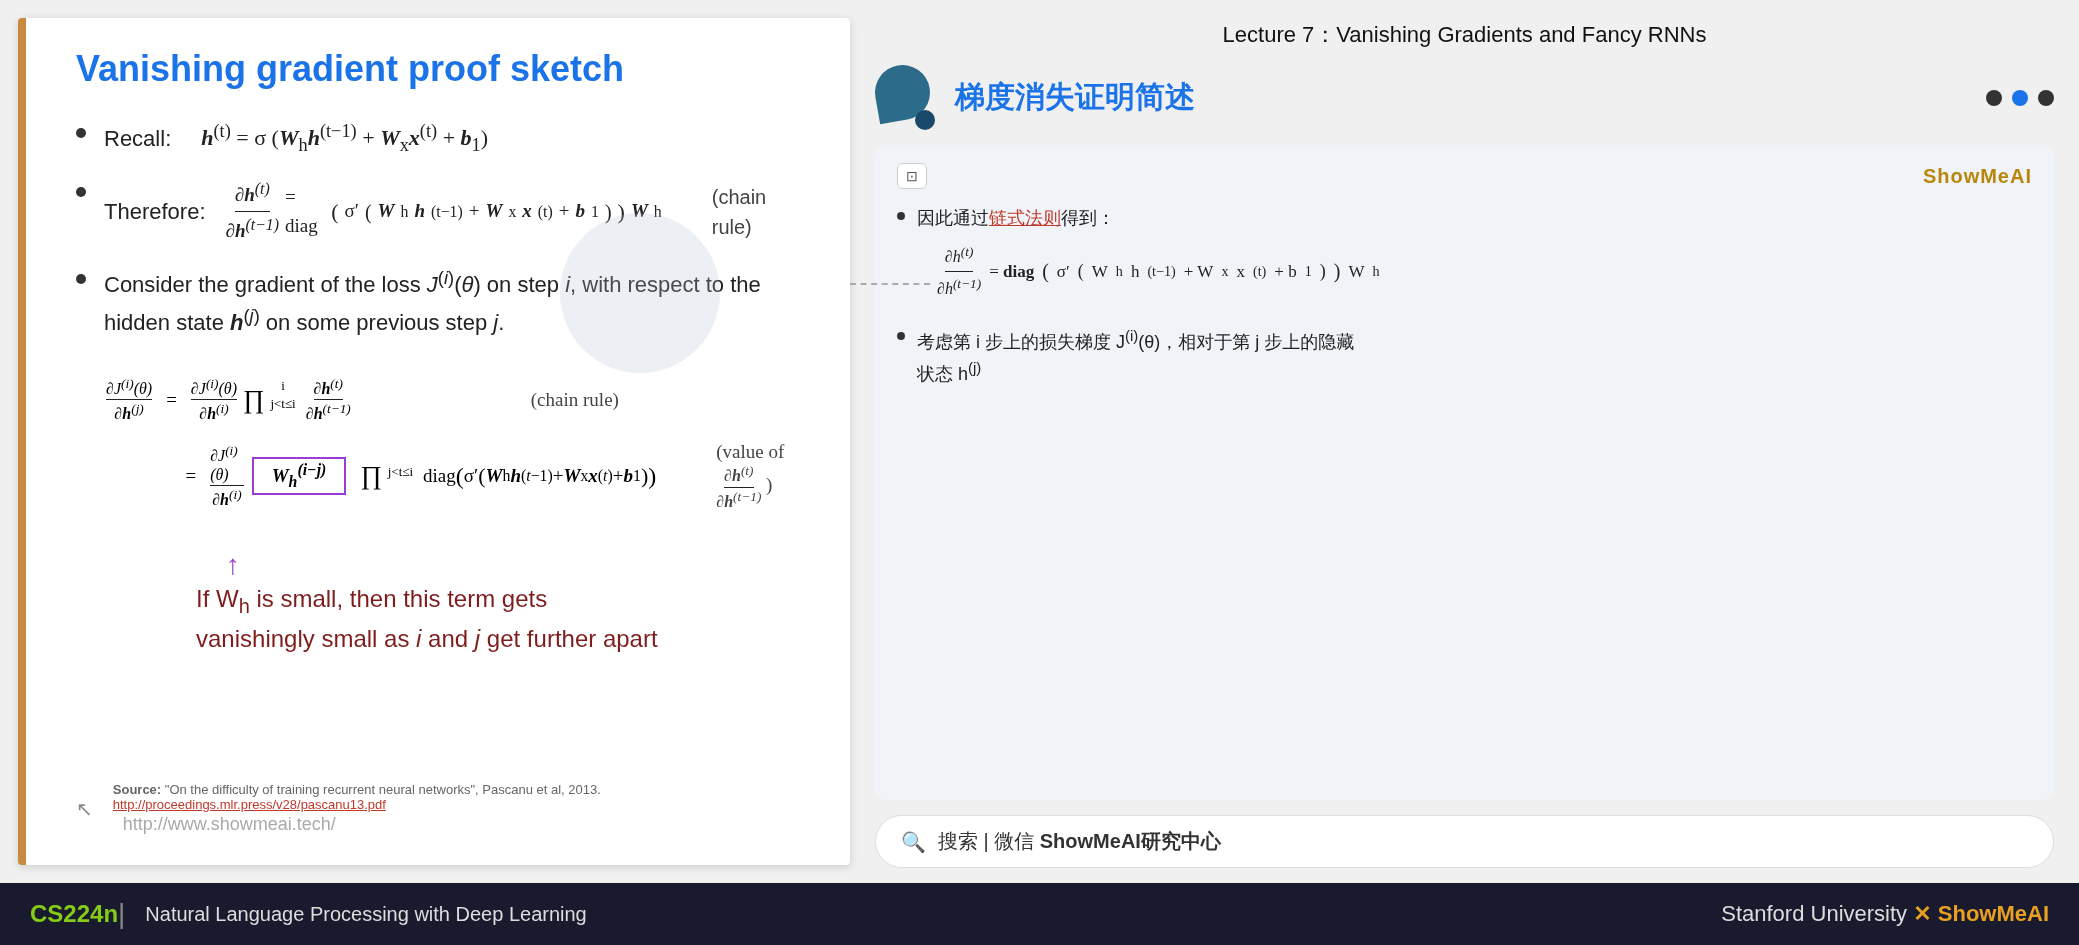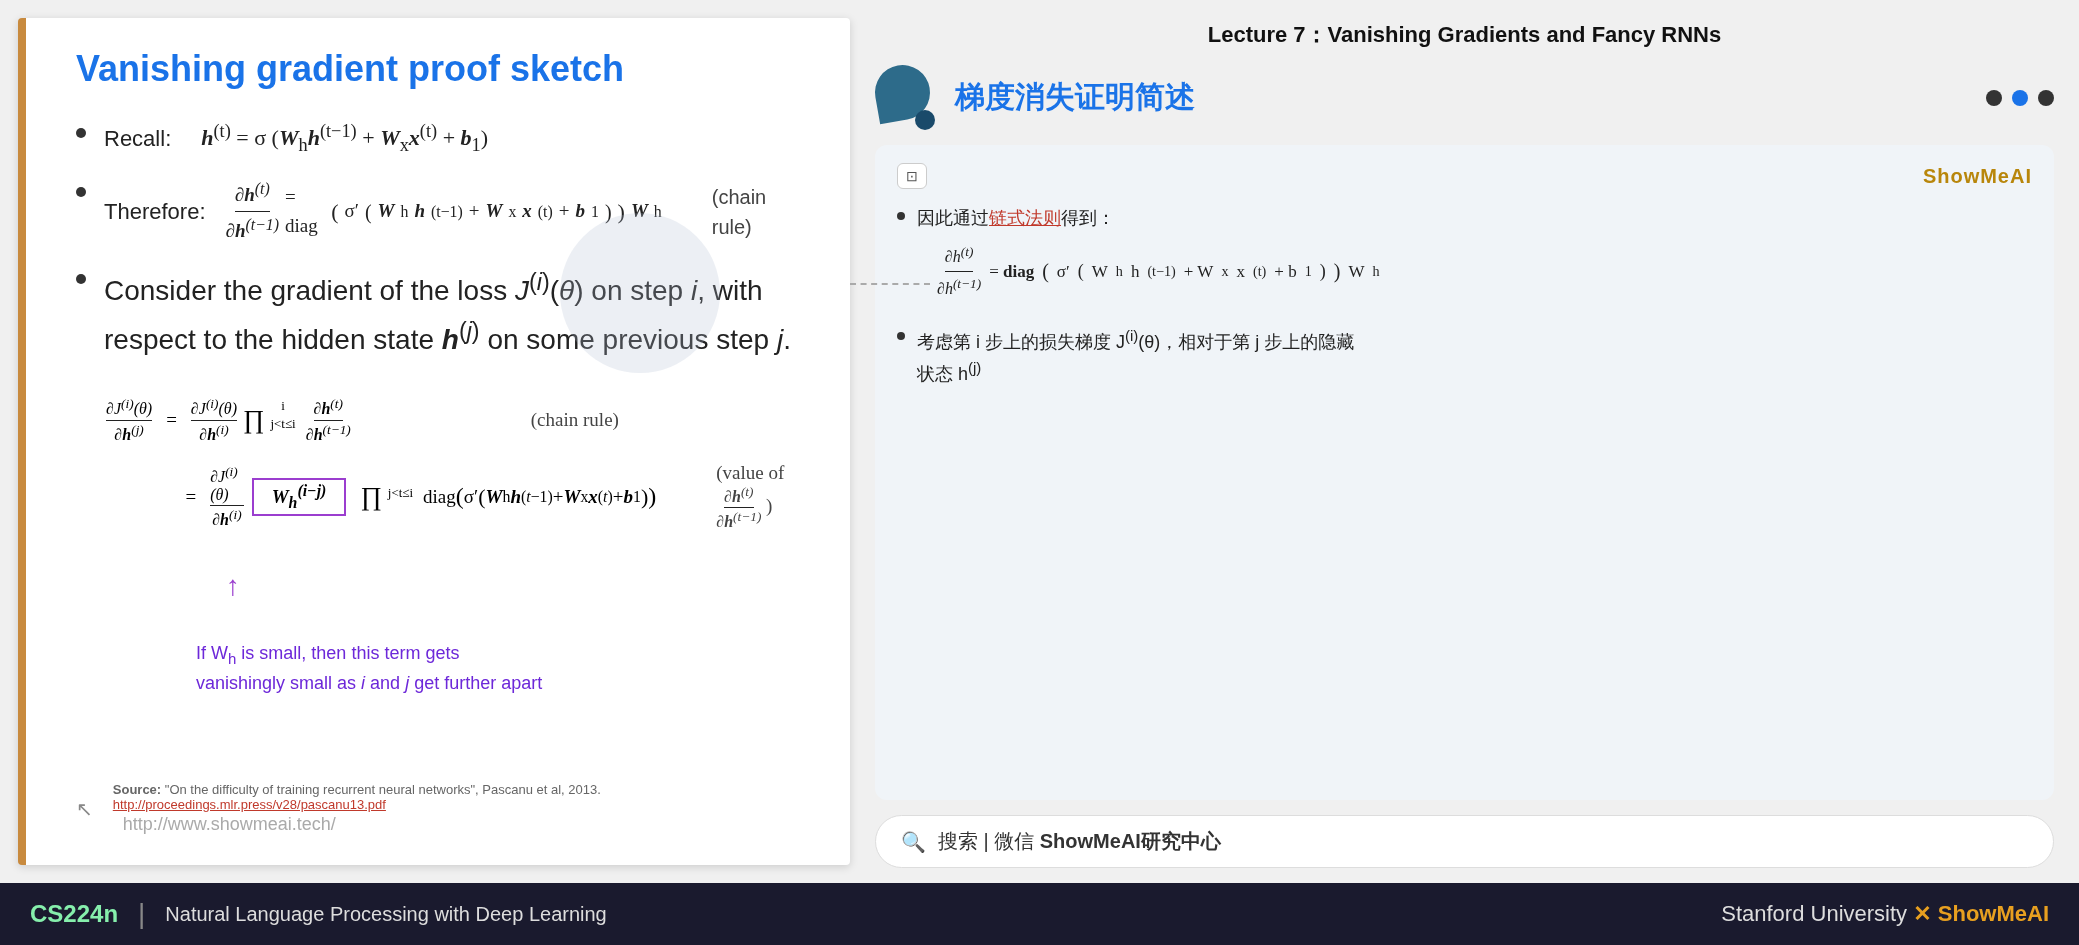--- a/index.html
+++ b/index.html
@@ -137,24 +137,23 @@
       font-family: 'Times New Roman', serif;
       font-weight: bold;
       font-style: italic;
     }
 
     .purple-arrow-section {
       margin: 10px 0 0 120px;
     }
 
     .purple-text {
-      color: #6d28d9;
-      font-size: 18px;
+      color: #7f1d1d;
+      font-size: 24px;
       line-height: 1.5;
-      margin-top: 38px;
     }
 
     .purple-arrow {
       color: #9b3ecf;
       font-size: 28px;
       margin-left: 30px;
     }
 
     .source-line {
       position: absolute;
@@ -206,21 +205,21 @@
     
     .right-panel {
       flex: 1;
       display: flex;
       flex-direction: column;
       padding: 15px 25px;
     }
 
     .lecture-header {
       font-size: 22px;
-      font-weight: 700;
+      font-weight: 400;
       color: #111;
       text-align: center;
       padding: 5px 0 15px 0;
     }
 
     .slide-title-section {
       display: flex;
       align-items: center;
       gap: 15px;
       margin-bottom: 15px;
@@ -345,24 +344,23 @@
     .bottom-bar {
       height: 62px;
       background: #1a1a2e;
       display: flex;
       align-items: center;
       padding: 0 30px;
       flex-shrink: 0;
     }
 
     .course-label {
-      color: #86efac;
+      color: #84cc16;
       font-size: 24px;
       font-weight: 700;
-      margin-right: 20px;
     }
 
     .divider-bar {
       color: #888;
       font-size: 28px;
       margin-right: 20px;
     }
 
     .course-desc {
       color: #ddd;
@@ -438,21 +436,21 @@
           <span style="font-size:20px;">)</span>
           <span style="font-size:22px;">)</span>
           <b><i>W</i></b><sub>h</sub>
         </span>
         <span class="chain-rule-label">(chain rule)</span>
       </div>
     </div>
 
     <div class="bullet-row">
       <div class="bullet-dot"></div>
-      <div class="bullet-text" style="font-size:28px;line-height:1.55;">
+      <div class="bullet-text" style="font-size:22px;line-height:1.55;">
         Consider the gradient of the loss
         <i>J</i><sup>(<i>i</i>)</sup>(<i>θ</i>)
         on step <i>i</i>, with respect
         to the hidden state <b><i>h</i></b><sup>(<i>j</i>)</sup> on some previous step <i>j</i>.
       </div>
     </div>
 
     <div class="big-formula-area">
 
       <div class="formula-line" style="margin-left:30px;">

